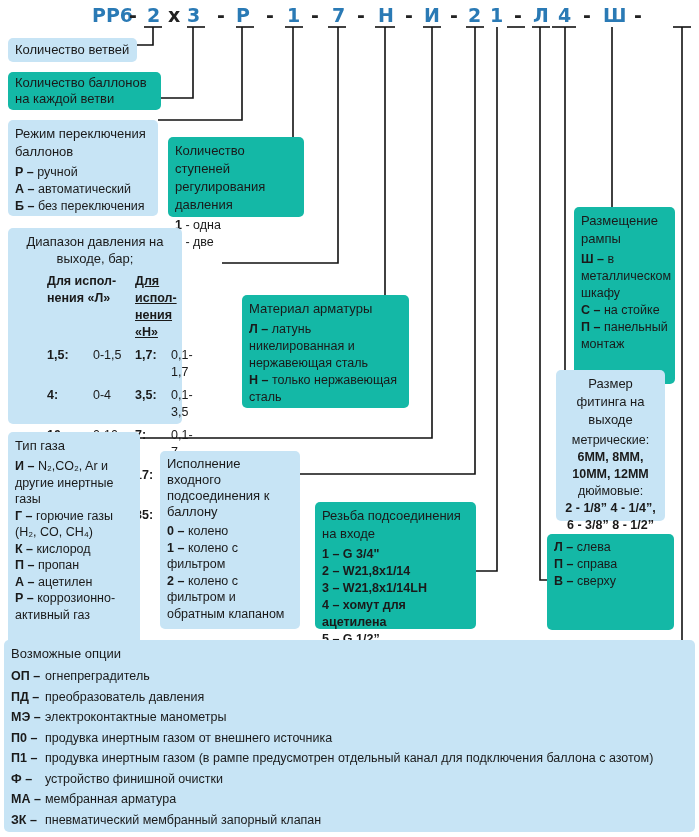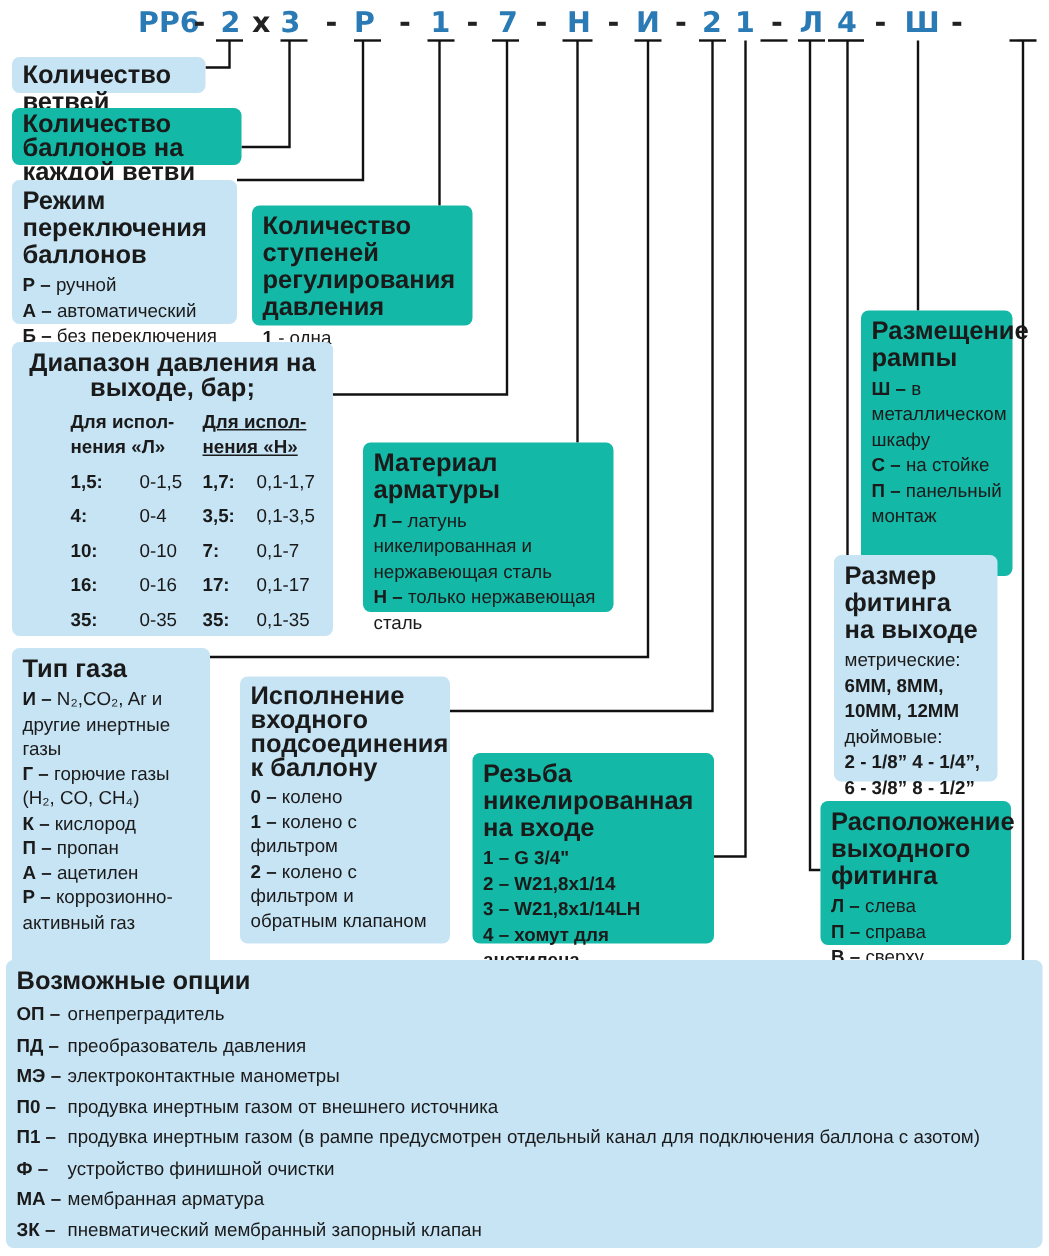--- a/index.html
+++ b/index.html
@@ -6,21 +6,21 @@
   body { width: 699px; height: 837px; position: relative; overflow: hidden;
          font-family: "Liberation Sans", "DejaVu Sans", sans-serif; color: #1a1a1a; }
   #lines { position: absolute; left: 0; top: 0; width: 699px; height: 837px; }
   .code { position: absolute; top: 4px; font-weight: bold; font-size: 19px; color: #2a7ab5;
           font-family: "DejaVu Sans", sans-serif; }
   .sep { position: absolute; top: 4px; font-weight: bold; font-size: 19px; color: #222; font-family: "DejaVu Sans", sans-serif; }
   .box { position: absolute; border-radius: 5px; box-sizing: border-box; padding: 5px 7px;
          font-size: 12.5px; line-height: 17px; }
   .light { background: #c7e4f5; }
   .mid { background: #14b8a6; }
-  .box .ttl { font-weight: bold; font-size: 17px; line-height: 18px; margin-bottom: 3px; }
+  .box .ttl { font-weight: normal; font-size: 13px; line-height: 18px; margin-bottom: 3px; }
   .box .row { white-space: nowrap; }
   .box b { font-weight: bold; }
   .pt { display: grid; grid-template-columns: 46px 42px 36px auto; row-gap: 6px; margin-top: 6px; margin-left: 32px; font-size: 12.5px; }
   .pt .hd { font-weight: bold; line-height: 17px; }
   .pt .k { font-weight: bold; }
   .opt-row { display: flex; line-height: 20.5px; }
   .opt-row .k { font-weight: bold; width: 34px; white-space: nowrap; }
 </style>
 </head>
 <body>
@@ -104,27 +104,27 @@
   <div class="ttl" style="line-height:16px">Количество баллонов на каждой ветви</div>
 </div>
 
 <div class="box light" style="left:8px; top:120px; width:150px; height:96px;">
   <div class="ttl">Режим переключения баллонов</div>
   <div class="row"><b>Р –</b> <span>ручной</span></div>
   <div class="row"><b>А –</b> <span>автоматический</span></div>
   <div class="row"><b>Б –</b> <span>без переключения</span></div>
 </div>
 
-<div class="box mid" style="left:168px; top:137px; width:147px; height:80px;">
+<div class="box mid" style="left:168px; top:137px; width:136px; height:80px;">
   <div class="ttl">Количество ступеней регулирования давления</div>
   <div class="row"><b>1</b> <span>- одна</span></div>
   <div class="row"><b>2</b> <span>- две</span></div>
 </div>
 
-<div class="box light" style="left:8px; top:228px; width:214px; height:196px; text-align:left;">
+<div class="box light" style="left:8px; top:228px; width:174px; height:196px; text-align:left;">
   <div class="ttl" style="text-align:center; line-height:17px; margin: 0 4px;">Диапазон давления на выходе, бар;</div>
   <div class="pt">
     <div class="hd" style="grid-column: 1 / 3;">Для испол-нения «Л»</div>
     <div class="hd" style="grid-column: 3 / 5; text-decoration: underline;">Для испол-нения «Н»</div>
     <div class="k">1,5:</div>
       <div>0-1,5</div>
       <div class="k">1,7:</div>
       <div>0,1-1,7</div>
     <div class="k">4:</div>
       <div>0-4</div>
@@ -151,21 +151,21 @@
   <div><b>Н –</b> <span>только нержавеющая сталь</span></div>
 </div>
 
 <div class="box mid" style="left:574px; top:207px; width:101px; height:177px; line-height:17px;">
   <div class="ttl">Размещение рампы</div>
   <div><b>Ш –</b> <span>в металлическом шкафу</span></div>
   <div><b>С  –</b> <span>на стойке</span></div>
   <div><b>П  –</b> <span>панельный монтаж</span></div>
 </div>
 
-<div class="box light" style="left:556px; top:370px; width:109px; height:151px; line-height:17px;">
+<div class="box light" style="left:556px; top:370px; width:109px; height:151px; line-height:17px;text-align:center;">
   <div class="ttl">Размер фитинга на выходе</div>
   <div>метрические:</div>
   <div style="font-weight:bold">6ММ, 8ММ, 10ММ, 12ММ</div>
   <div>дюймовые:</div>
   <div style="font-weight:bold">2 - 1/8” 4 - 1/4”, 6 - 3/8” 8 - 1/2”</div>
 </div>
 
 <div class="box light" style="left:8px; top:432px; width:132px; height:220px; line-height:16.5px;">
   <div class="ttl">Тип газа</div>
   <div><b>И –</b> <span>N₂,CO₂, Ar  и другие инертные газы</span></div>
@@ -177,30 +177,29 @@
 </div>
 
 <div class="box light" style="left:160px; top:451px; width:140px; height:178px; line-height:16.5px;">
   <div class="ttl" style="line-height:16px">Исполнение входного подсоединения к баллону</div>
   <div><b>0 –</b> <span>колено</span></div>
   <div><b>1 –</b> <span>колено с фильтром</span></div>
   <div><b>2 –</b> <span>колено с фильтром и обратным клапаном</span></div>
 </div>
 
 <div class="box mid" style="left:315px; top:502px; width:161px; height:127px; line-height:17px;">
-  <div class="ttl">Резьба никелированная на входе</div>
+  <div class="ttl">Резьба подсоединения на входе</div>
   <div style="font-weight:bold">1 – G 3/4"</div>
   <div style="font-weight:bold">2 – W21,8x1/14</div>
   <div style="font-weight:bold">3 – W21,8x1/14LH</div>
   <div style="font-weight:bold">4 – хомут для ацетилена</div>
   <div style="font-weight:bold">5 – G 1/2”</div>
 </div>
 
 <div class="box mid" style="left:547px; top:534px; width:127px; height:96px; line-height:17px;">
-  <div class="ttl">Расположение выходного фитинга</div>
   <div><b>Л –</b> <span>слева</span></div>
   <div><b>П –</b> <span>справа</span></div>
   <div><b>В –</b> <span>сверху</span></div>
 </div>
 
 <div class="box light" style="left:4px; top:640px; width:691px; height:192px; padding:4px 7px;">
   <div class="ttl" style="line-height:19px">Возможные опции</div>
   <div class="opt-row">
       <span class="k">ОП –</span>
       <span>огнепреградитель</span>

